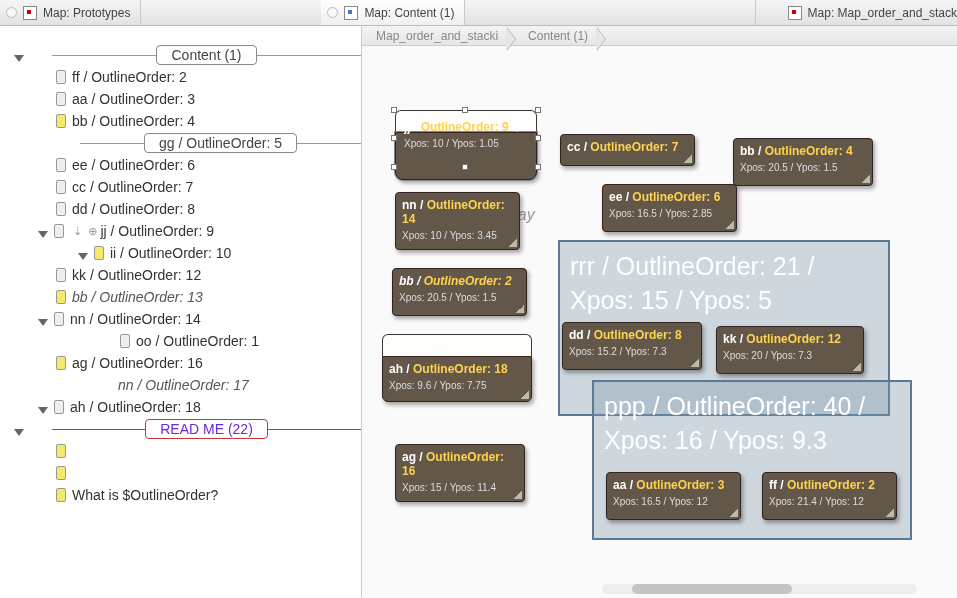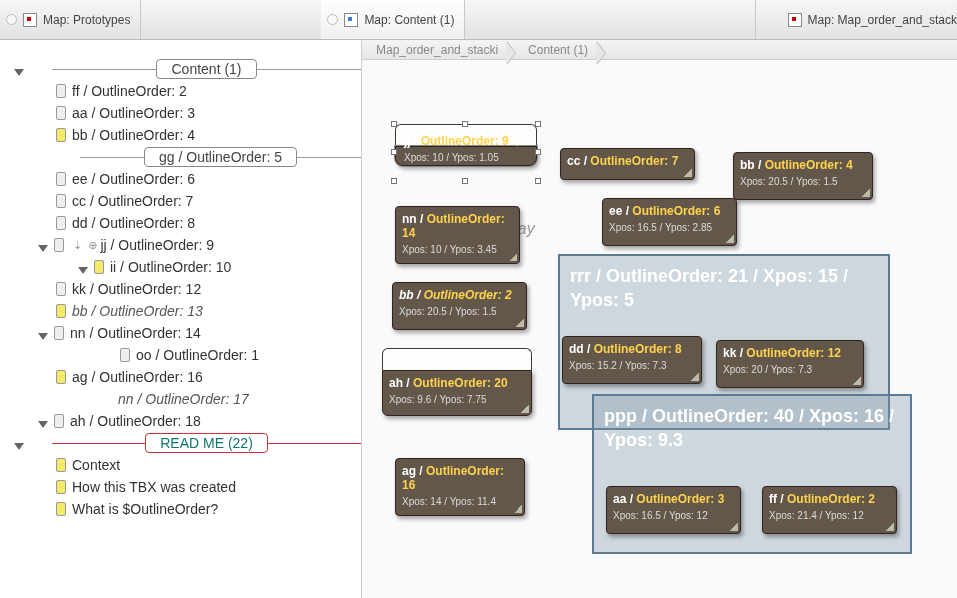--- a/index.html
+++ b/index.html
@@ -1,18 +1,18 @@
 <!DOCTYPE html>
 <html><head>
 <meta charset="utf-8">
 <style>
 * { box-sizing: border-box; margin: 0; padding: 0; }
 body { font-family: "Lucida Grande", "Helvetica Neue", Arial, sans-serif; font-size: 13px; background: #fff; color: #333; width: 957px; height: 598px; overflow: hidden; position: relative; }
 
-.tabbar { display: flex; height: 40px; background: linear-gradient(#f6f6f6,#e2e2e2); border-bottom: 1px solid #bbb; }
+.tabbar { display: flex; height: 26px; background: linear-gradient(#f6f6f6,#e2e2e2); border-bottom: 1px solid #bbb; }
 .tab { display: flex; align-items: center; padding: 0 10px 0 6px; border-right: 1px solid #c8c8c8; gap: 6px; font-size: 12px; color: #444; position: relative; }
 .tab.active { background: linear-gradient(#fefefe,#f0f0f0); }
 .tab .dot { width: 11px; height: 11px; border-radius: 50%; border: 1px solid #bbb; background: #f8f8f8; }
 .tab .tabicon { width: 14px; height: 14px; border: 1px solid #888; display: inline-block; position: relative; background: #fff; }
 .tab .tabicon::after { content: ""; position: absolute; left: 3px; top: 3px; width: 4px; height: 4px; background: #c00; }
 .tab .tabicon.blue::after { background: #3a7dd8; }
 .tab-right { border-left: 1px solid #c8c8c8; padding-left: 32px; }
 
 .workspace { display: flex; height: calc(100% - 26px); }
 .pane-left { width: 362px; border-right: 1px solid #ccc; overflow: hidden; background: #fff; position: relative; }
@@ -25,21 +25,21 @@
 .orow .note { width: 10px; height: 14px; border: 1px solid #999; border-radius: 2px; background: #eee; margin: 0 6px 0 2px; flex-shrink: 0; }
 .orow .note.yellow { background: #f5e96b; }
 .orow .text { flex: 1; overflow: hidden; text-overflow: ellipsis; }
 .orow .text.italic { font-style: italic; color: #555; }
 .orow .plus { font-size: 11px; color: #999; margin: 0 3px; }
 
 .container-line { display: flex; align-items: center; height: 22px; }
 .container-line .hr { flex: 1; height: 1px; background: #999; }
 .container-line .box { border: 1px solid #888; border-radius: 4px; padding: 1px 14px; font-size: 14px; color: #444; background: #fff; }
 .container-line.red .hr { background: #c33; }
-.container-line.red .box { border-color: #c33; color: #0f766e; }
+.container-line.red .box { border-color: #c33; color: #6d28d9; }
 
 .ind0 { padding-left: 14px; }
 .ind1 { padding-left: 54px; }
 .ind2 { padding-left: 78px; align-items: center; }
 .ind3 { padding-left: 118px; }
 .ind4 { padding-left: 170px; }
 .ind1b { padding-left: 38px; }
 .cind1 { padding-left: 52px; }
 .cind2 { padding-left: 80px; }
 
@@ -59,21 +59,21 @@
 .card .sub { font-size: 10px; color: #ddd; margin-top: 4px; }
 .card .corner { position: absolute; right: 2px; bottom: 2px; width: 8px; height: 8px; background: linear-gradient(135deg, transparent 50%, #bba 50%); }
 .card.italic .title { font-style: italic; }
 .cardtab { position: absolute; background: #fdfdfb; border: 1px solid #3f382f; border-bottom: none; border-radius: 6px 6px 0 0; height: 22px; }
 
 .card.sel { outline: 0; box-shadow: 0 0 0 1px #888, 2px 3px 4px rgba(0,0,0,0.35); }
 .handle { position: absolute; width: 6px; height: 6px; background: #fff; border: 1px solid #777; }
 .display-label { position: absolute; font-size: 16px; color: #999; font-style: italic; margin-top: 29px; }
 
 .adornment { position: absolute; background: rgba(122,148,169,0.35); border: 2px solid #5a7a96; font-size: 18px; color: #fff; padding: 8px 10px; }
-.adornment .big { font-size: 18px; line-height: 1.35; font-weight: bold; }
+.adornment .big { font-size: 25px; line-height: 1.35; }
 
 .scrollbar { position: absolute; bottom: 4px; left: 240px; right: 40px; height: 10px; background: #eee; border-radius: 5px; }
 .scrollbar .thumb { position: absolute; left: 30px; width: 160px; height: 10px; background: #c4c4c4; border-radius: 5px; }
 </style>
 </head>
 <body>
 
 <div class="tabbar">
   <div class="tab">
     <span class="dot"></span>
@@ -189,25 +189,23 @@
         <span class="tw exp"></span>
       </div>
       <div class="container-line red cind1" style="margin-top:-22px;">
         <div class="hr"></div>
         <div class="box">READ ME (22)</div>
         <div class="hr"></div>
       </div>
 
       <div class="orow ind1">
           <span class="note yellow"></span>
-          <span class="text">Context</span>
-        </div>
-      <div class="orow ind1">
-          <span class="note yellow"></span>
-          <span class="text">How this TBX was created</span>
+        </div>
+      <div class="orow ind1">
+          <span class="note yellow"></span>
         </div>
       <div class="orow ind1">
           <span class="note yellow"></span>
           <span class="text">What is $OutlineOrder?</span>
         </div>
 
     </div>
   </div>
 
   <div class="pane-right">
@@ -231,21 +229,21 @@
     <div class="canvas">
 
       <div class="adornment" style="left:196px; top:194px; width:332px; height:176px;">
         <div class="big">rrr / OutlineOrder: 21 / Xpos: 15 / Ypos: 5</div>
       </div>
       <div class="adornment" style="left:230px; top:334px; width:320px; height:160px;">
         <div class="big">ppp / OutlineOrder: 40 / Xpos: 16 / Ypos: 9.3</div>
       </div>
 
       <div class="cardtab" style="left:33px; top:64px; width:142px;"></div>
-      <div class="card sel" style="left:33px; top:86px; width:142px; height:20px; border-radius:0 0 8px 8px;padding-left:8px;">
+      <div class="card sel" style="left:33px; top:86px; width:142px; height:48px; border-radius:0 0 8px 8px;padding-left:8px;">
         <div class="title" style="margin-top:-18px;"><span>jj / </span><span class="em">OutlineOrder: 9</span> <span>⊕</span></div>
         <div class="sub">Xpos: 10 / Ypos: 1.05</div>
       </div>
       <div class="handle" style="left:29px; top:61px;"></div>
       <div class="handle" style="left:100px; top:61px;"></div>
       <div class="handle" style="left:173px; top:61px;"></div>
       <div class="handle" style="left:29px; top:118px;"></div>
       <div class="handle" style="left:100px; top:118px;"></div>
       <div class="handle" style="left:173px; top:118px;"></div>
       <div class="handle" style="left:29px; top:89px;"></div>
@@ -276,40 +274,40 @@
       </div>
 
       <div class="card italic" style="left:30px; top:222px; width:135px; height:48px;">
         <div class="title"><span>bb / </span><span class="em">OutlineOrder: 2</span></div>
         <div class="sub">Xpos: 20.5 / Ypos: 1.5</div>
         <span class="corner"></span>
       </div>
 
       <div class="cardtab" style="left:20px; top:288px; width:150px;"></div>
       <div class="card" style="left:20px; top:310px; width:150px; height:46px; border-radius:0 0 6px 6px;">
-        <div class="title"><span>ah / </span><span class="em">OutlineOrder: 20</span></div>
+        <div class="title"><span>ah / </span><span class="em">OutlineOrder: 18</span></div>
         <div class="sub">Xpos: 9.6 / Ypos: 7.75</div>
         <span class="corner"></span>
       </div>
 
       <div class="card" style="left:200px; top:276px; width:140px; height:48px;">
         <div class="title"><span>dd / </span><span class="em">OutlineOrder: 8</span></div>
         <div class="sub">Xpos: 15.2 / Ypos: 7.3</div>
         <span class="corner"></span>
       </div>
 
       <div class="card" style="left:354px; top:280px; width:148px; height:48px;">
         <div class="title"><span>kk / </span><span class="em">OutlineOrder: 12</span></div>
         <div class="sub">Xpos: 20 / Ypos: 7.3</div>
         <span class="corner"></span>
       </div>
 
       <div class="card" style="left:33px; top:398px; width:130px; height:58px;">
         <div class="title"><span>ag / </span><span class="em">OutlineOrder: 16</span></div>
-        <div class="sub">Xpos: 14 / Ypos: 11.4</div>
+        <div class="sub">Xpos: 15 / Ypos: 11.4</div>
         <span class="corner"></span>
       </div>
 
       <div class="card" style="left:244px; top:426px; width:135px; height:48px;">
         <div class="title"><span>aa / </span><span class="em">OutlineOrder: 3</span></div>
         <div class="sub">Xpos: 16.5 / Ypos: 12</div>
         <span class="corner"></span>
       </div>
 
       <div class="card" style="left:400px; top:426px; width:135px; height:48px;">

